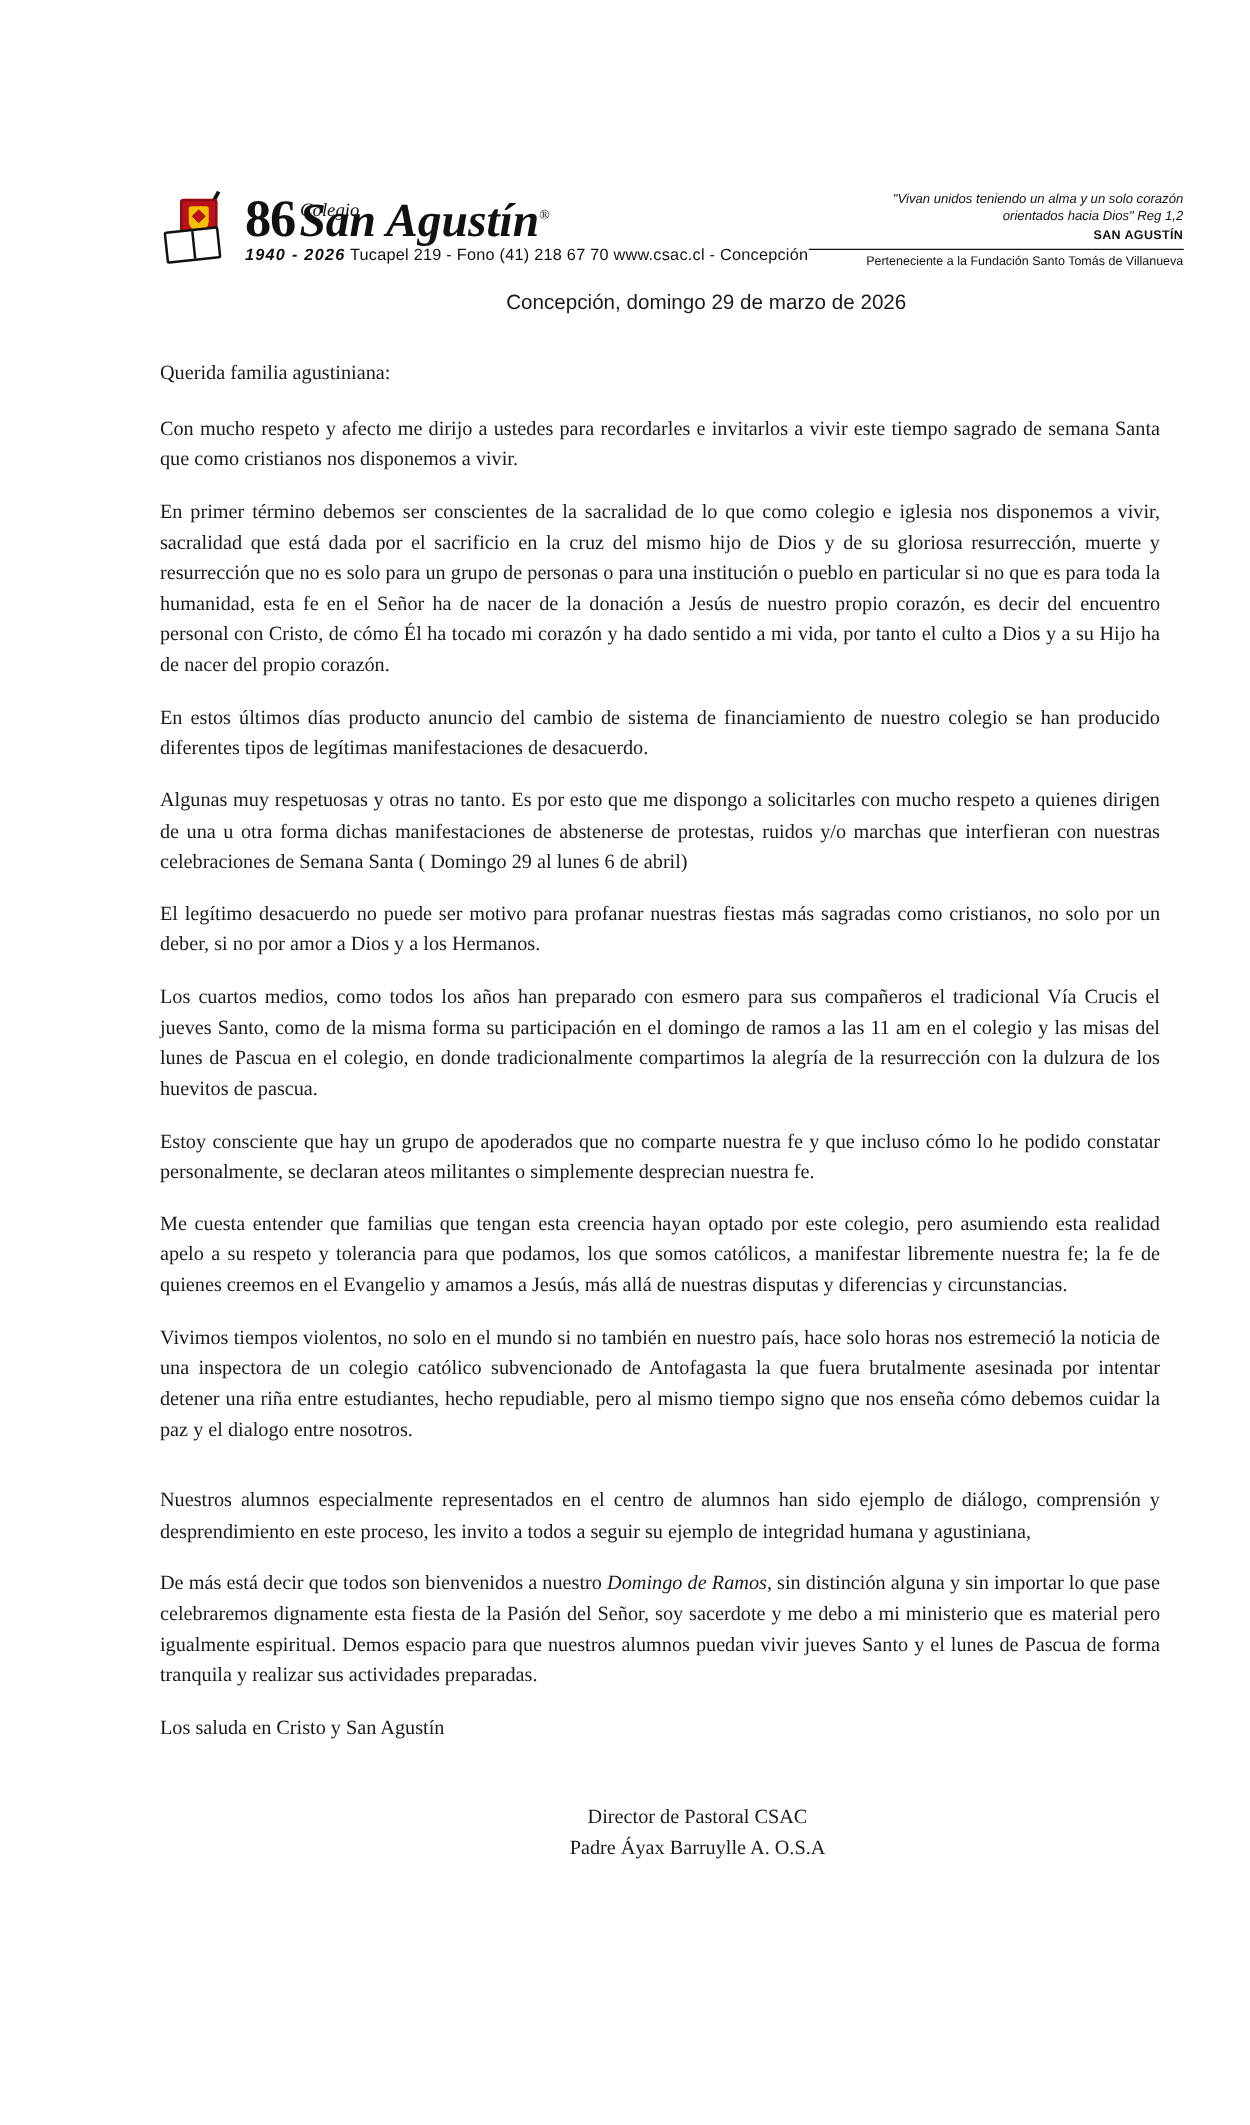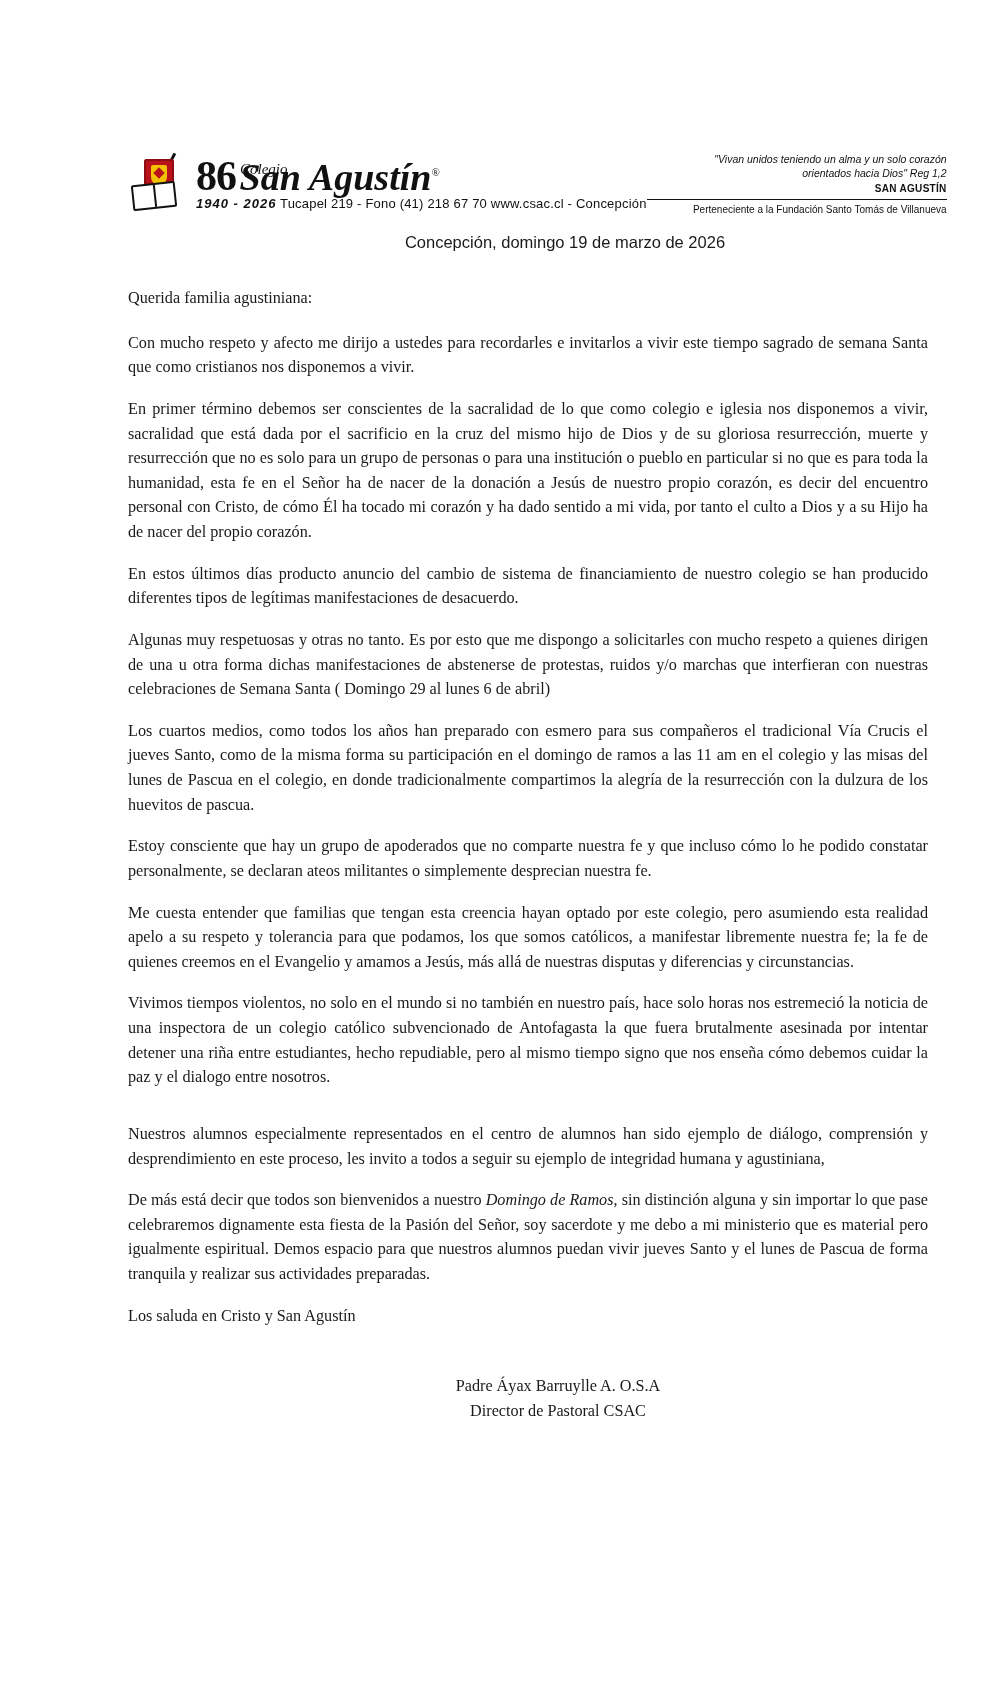--- a/index.html
+++ b/index.html
@@ -273,43 +273,44 @@
 
     <div class="motto">
       <div class="motto-line">"Vivan unidos teniendo un alma y un solo corazón</div>
       <div class="motto-line">orientados hacia Dios"  Reg 1,2</div>
       <div class="motto-attr">SAN AGUSTÍN</div>
       <div class="motto-foundation">Perteneciente a la Fundación Santo Tomás de Villanueva</div>
     </div>
 
   </div>
 
-  <div class="date-line">Concepción, domingo 19 de marzo de 2026</div>
+  <div class="date-line">Concepción, domingo 29 de marzo de 2026</div>
 
   <div class="content">
 
     <p class="greeting">Querida familia agustiniana:</p>
 
     <p>Con mucho respeto y afecto me dirijo a ustedes para recordarles e invitarlos a vivir este tiempo sagrado de semana Santa que como cristianos nos disponemos a vivir.</p>
     <p>En primer término debemos ser conscientes de la sacralidad de lo que como colegio e iglesia nos disponemos a vivir, sacralidad que está dada por el sacrificio en la cruz del mismo hijo de Dios y de su gloriosa resurrección, muerte y resurrección que no es solo para un grupo de personas o para una institución o pueblo en particular si no que es para toda la humanidad, esta fe en el Señor ha de nacer de la donación a Jesús de nuestro propio corazón, es decir del encuentro personal con Cristo, de cómo Él ha tocado mi corazón y ha dado sentido a mi vida, por tanto el culto a Dios y a su Hijo ha de nacer del propio corazón.</p>
     <p>En estos últimos días producto anuncio del cambio de sistema de financiamiento de nuestro colegio se han producido diferentes tipos de legítimas manifestaciones de desacuerdo.</p>
     <p>Algunas muy respetuosas y otras no tanto. Es por esto que me dispongo a solicitarles con mucho respeto a quienes dirigen de una u otra forma dichas manifestaciones de abstenerse de protestas, ruidos y/o marchas que interfieran con nuestras celebraciones de Semana Santa ( Domingo 29 al lunes 6 de abril)</p>
+    <p>El legítimo desacuerdo no puede ser motivo para profanar nuestras fiestas más sagradas como cristianos, no solo por un deber, si no por amor a Dios y a los Hermanos.</p>
     <p>Los cuartos medios, como todos los años han preparado con esmero para sus compañeros el tradicional Vía Crucis el jueves Santo, como de la misma forma su participación en el domingo de ramos a las 11 am en el colegio y las misas del lunes de Pascua en el colegio, en donde tradicionalmente compartimos la alegría de la resurrección con la dulzura de los huevitos de pascua.</p>
     <p>Estoy consciente que hay un grupo de apoderados que no comparte nuestra fe y que incluso cómo lo he podido constatar personalmente, se declaran ateos militantes o simplemente desprecian nuestra fe.</p>
     <p> Me cuesta entender que familias que tengan esta creencia hayan optado por este colegio, pero asumiendo esta realidad apelo a su respeto y tolerancia para que podamos, los que somos católicos, a manifestar libremente nuestra fe; la fe de quienes creemos en el Evangelio y amamos a Jesús, más allá de nuestras disputas y diferencias y circunstancias.</p>
     <p>Vivimos tiempos violentos, no solo en el mundo si no también en nuestro país, hace solo horas nos estremeció la noticia de una inspectora de un colegio católico subvencionado de Antofagasta la que fuera brutalmente asesinada por intentar detener una riña entre estudiantes, hecho repudiable, pero al mismo tiempo signo que nos enseña cómo debemos cuidar la paz y el dialogo entre nosotros.</p>
     <p class="gap-before">Nuestros alumnos especialmente representados en el centro de alumnos han sido ejemplo de diálogo, comprensión y desprendimiento en este proceso, les invito a todos a seguir su ejemplo de integridad humana y agustiniana,</p>
 
     <p>
       <span>De más está decir que todos son bienvenidos a nuestro </span><em>Domingo de Ramos</em><span>, sin distinción alguna y sin importar lo que pase celebraremos dignamente esta fiesta de la Pasión del Señor, soy sacerdote y me debo a mi ministerio que es material pero igualmente espiritual. Demos espacio para que nuestros alumnos puedan vivir jueves Santo y el lunes de Pascua de forma tranquila y realizar sus actividades preparadas.</span>
     </p>
 
 
     <p class="nojustify">Los saluda en Cristo y San Agustín</p>
 
     <div class="signature">
+      <div>Director de Pastoral CSAC</div>
       <div>Padre Áyax Barruylle A. O.S.A</div>
-      <div>Director de Pastoral CSAC</div>
     </div>
 
   </div>
 
 </div>
 
 </body></html>

